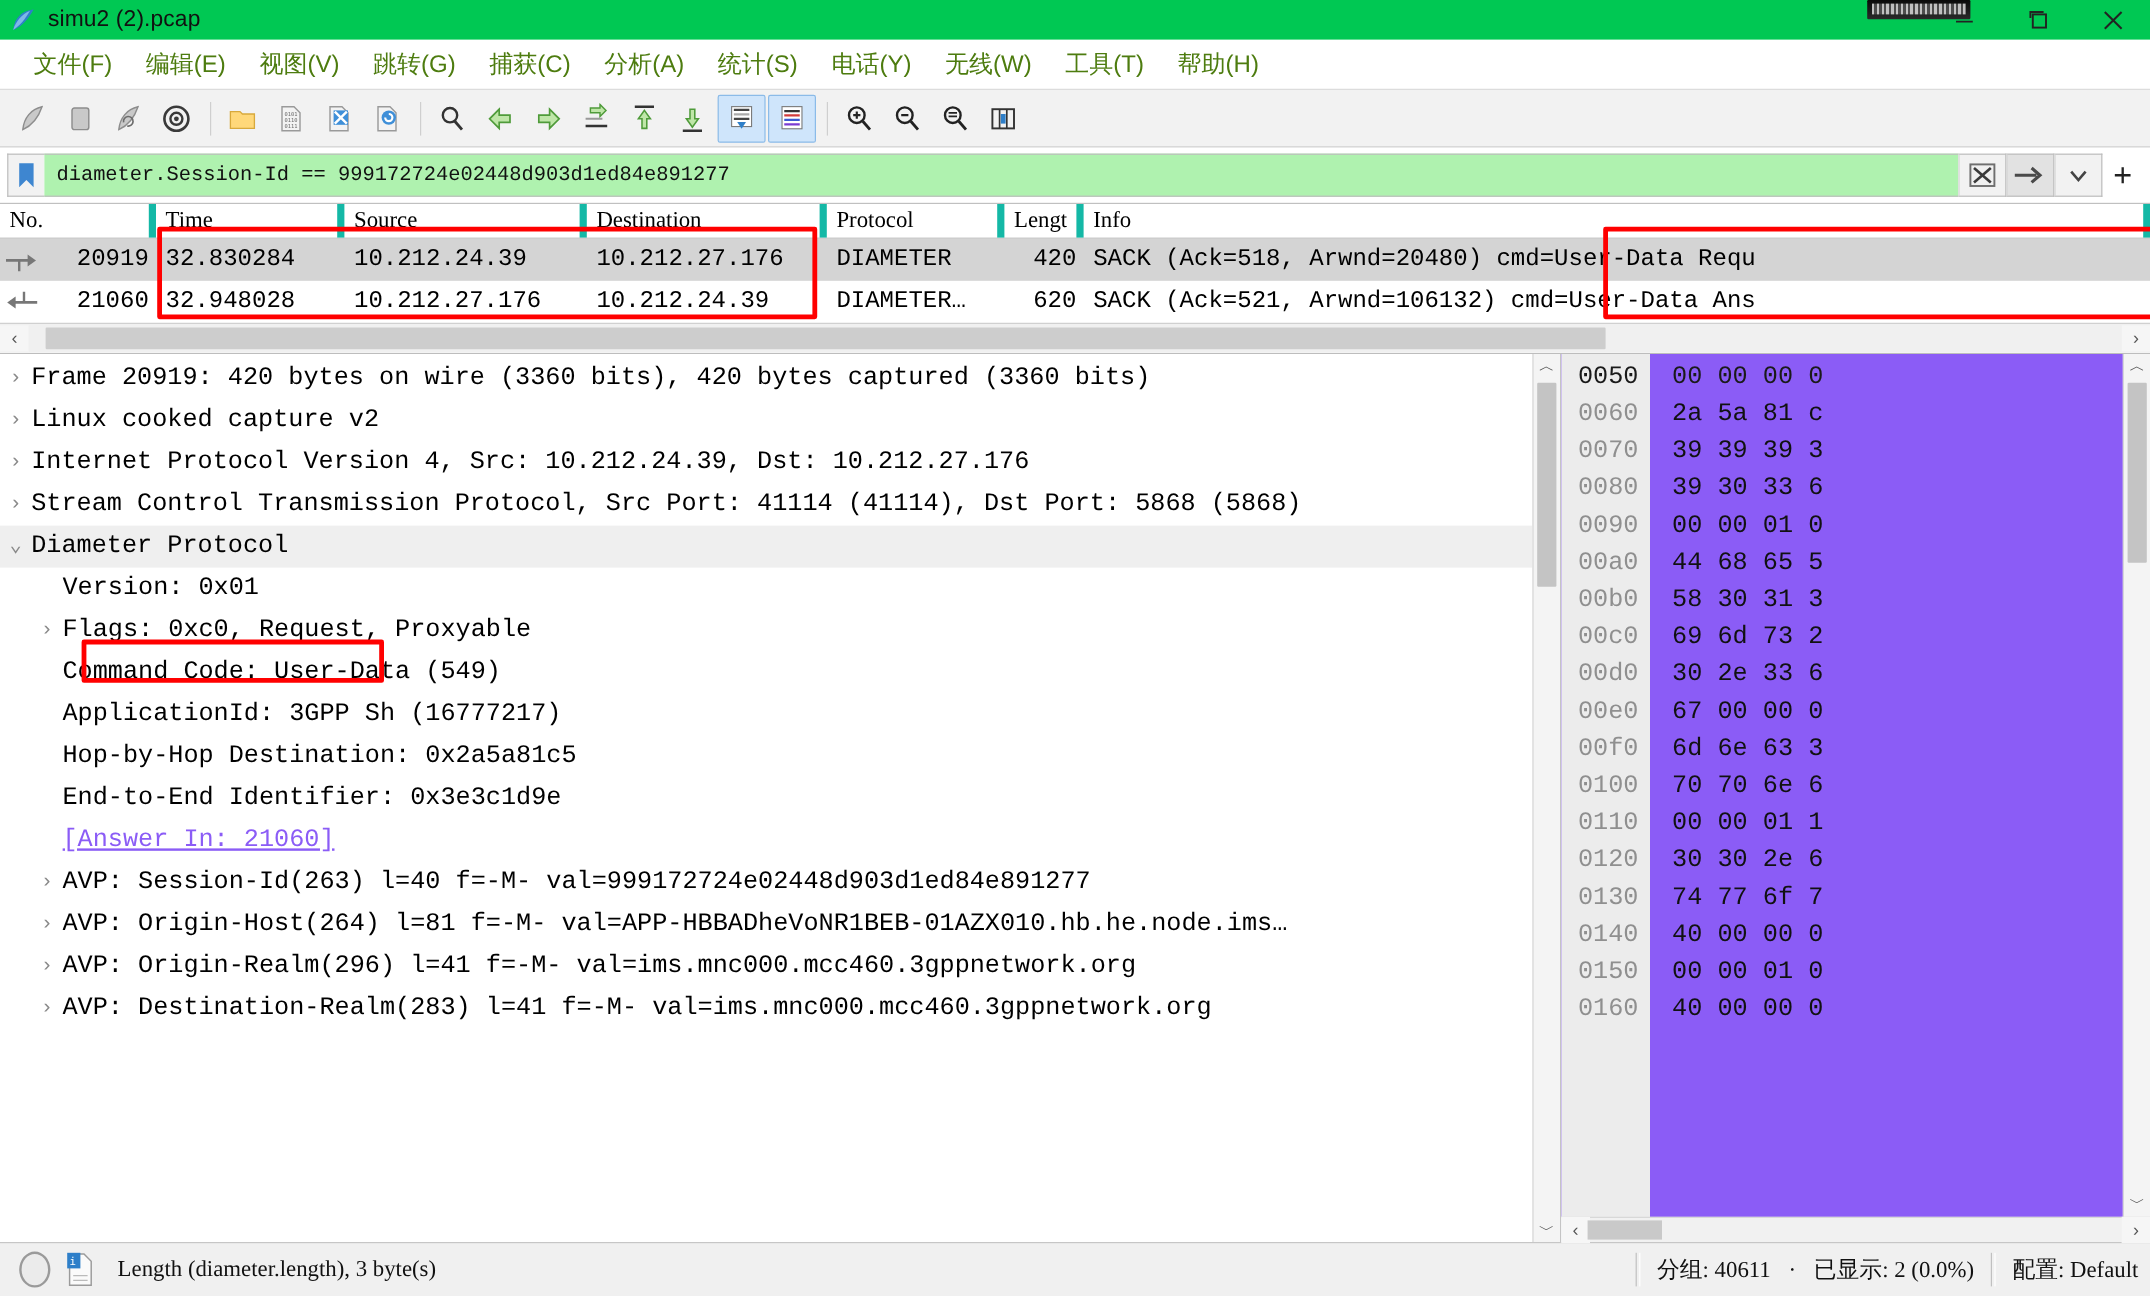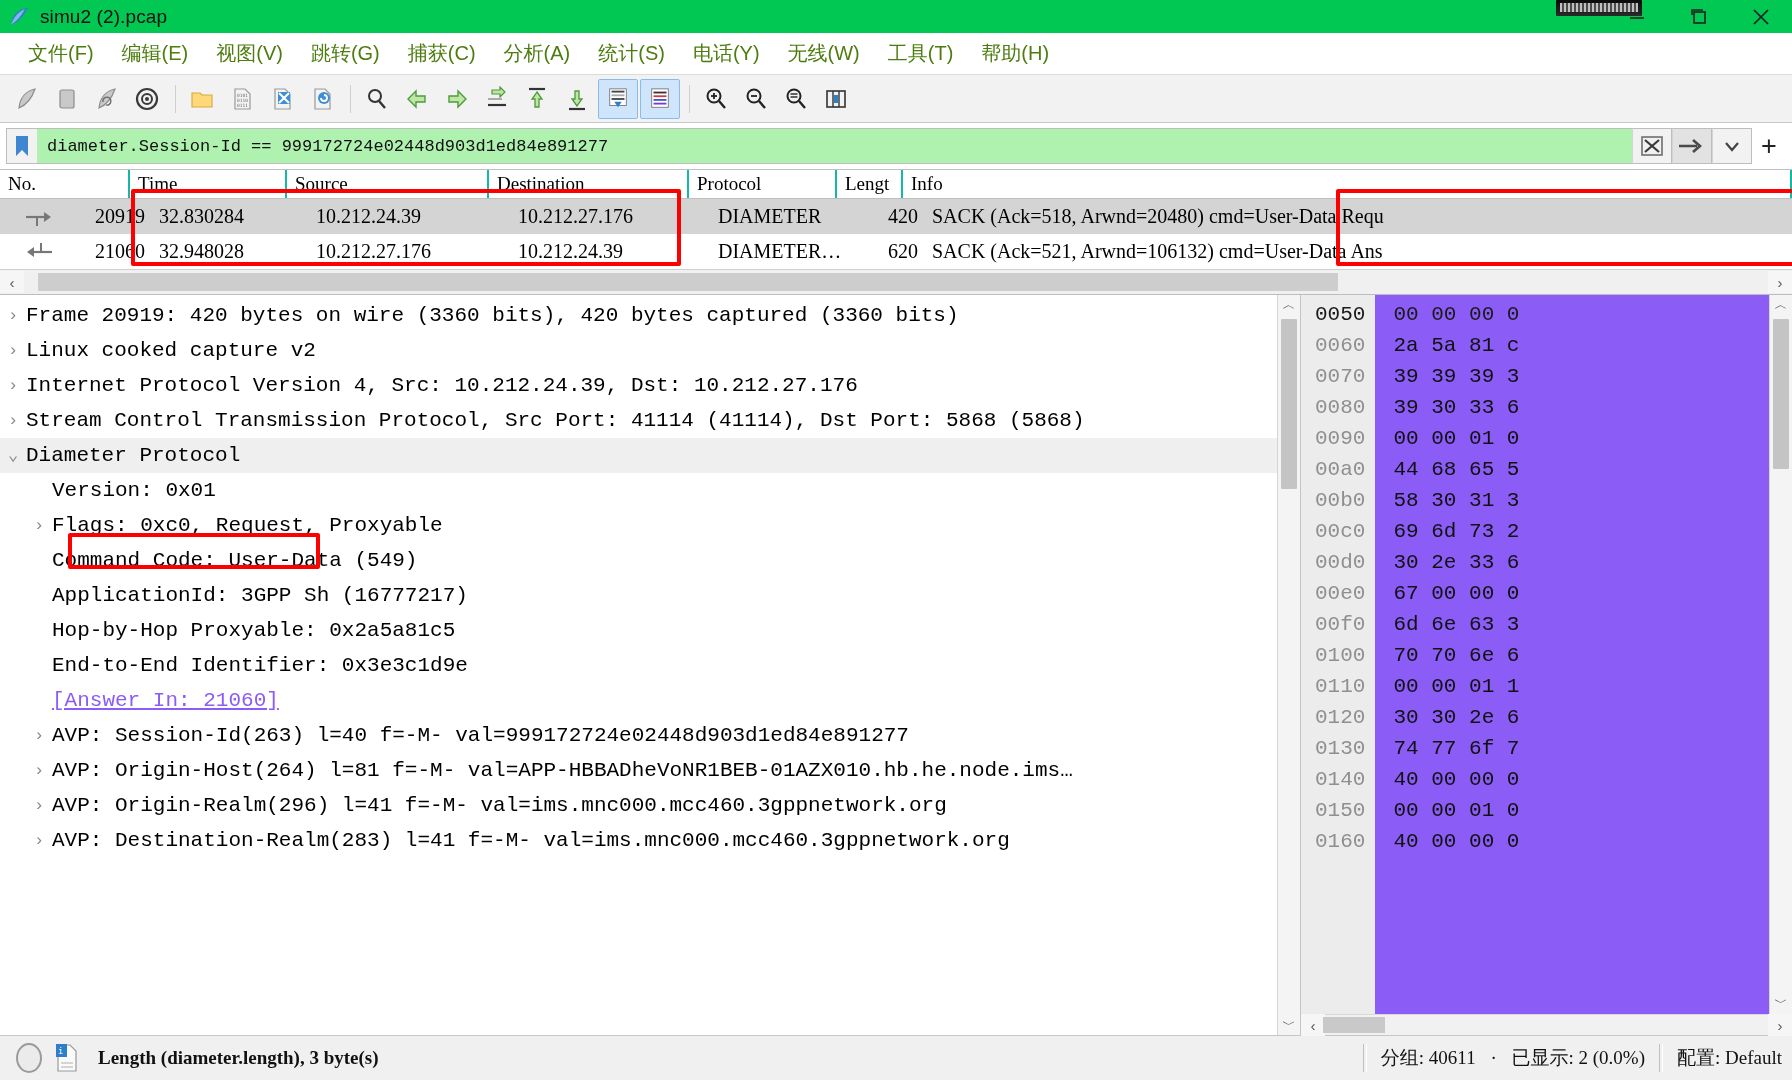--- a/index.html
+++ b/index.html
@@ -198,37 +198,36 @@
     display: flex;
     height: 28px;
     background: #ffffff;
     border-bottom: 1px solid #bfbfbf;
     align-items: center;
     font-family: "Liberation Serif", serif;
     font-size: 19px;
     color: #000;
   }
   .pl-header .col {
-    border-right: 2px solid #14b8a6;
+    border-right: 6px solid #14b8a6;
     height: 28px;
     line-height: 28px;
     padding-left: 8px;
     box-sizing: border-box;
     overflow: hidden;
     white-space: nowrap;
   }
   .pl-row {
     display: flex;
     height: 35px;
     align-items: center;
-    font-family: Liberation Serif, serif;
+    font-family: Liberation Mono, monospace;
     font-size: 20px;
     color: #000;
     white-space: nowrap;
-    padding-left: 21px;
   }
   .pl-row.sel { background: #d4d4d4; }
   .pl-row .cell {
     height: 35px;
     line-height: 35px;
     box-sizing: border-box;
     overflow: hidden;
     white-space: nowrap;
   }
   .cell.r { text-align: right; padding-right: 6px; }
@@ -400,21 +399,21 @@
     border: 2px solid #9a9a9a;
     border-radius: 50%;
     margin-left: 16px;
     background: #ebebeb;
   }
   .sb-doc {
     width: 26px; height: 30px;
     margin-left: 12px;
     position: relative;
   }
-  .sb-status-text { margin-left: 18px; white-space: nowrap; font-weight: bold; }
+  .sb-status-text { margin-left: 18px; white-space: nowrap; }
   .sb-spacer { flex: 1 1 auto; }
   .sb-sep {
     width: 2px; height: 28px;
     border-left: 1px solid #c0c0c0;
     border-right: 1px solid #ffffff;
     margin: 0 14px;
   }
   .sb-counts { white-space: nowrap; }
   .sb-profile { white-space: nowrap; margin-right: 10px; }
 
@@ -748,21 +747,21 @@
             <span class="tlabel">Command Code: User-Data (549)</span>
           </div>
 
           <div class="tnode">
             <span class="twist indent1"></span>
             <span class="tlabel">ApplicationId: 3GPP Sh (16777217)</span>
           </div>
 
           <div class="tnode">
             <span class="twist indent1"></span>
-            <span class="tlabel">Hop-by-Hop Proxyable: 0x2a5a81c5</span>
+            <span class="tlabel">Hop-by-Hop Destination: 0x2a5a81c5</span>
           </div>
 
           <div class="tnode">
             <span class="twist indent1"></span>
             <span class="tlabel">End-to-End Identifier: 0x3e3c1d9e</span>
           </div>
 
           <div class="tnode">
             <span class="twist indent1"></span>
             <span class="tlabel link-text">[Answer In: 21060]</span>

